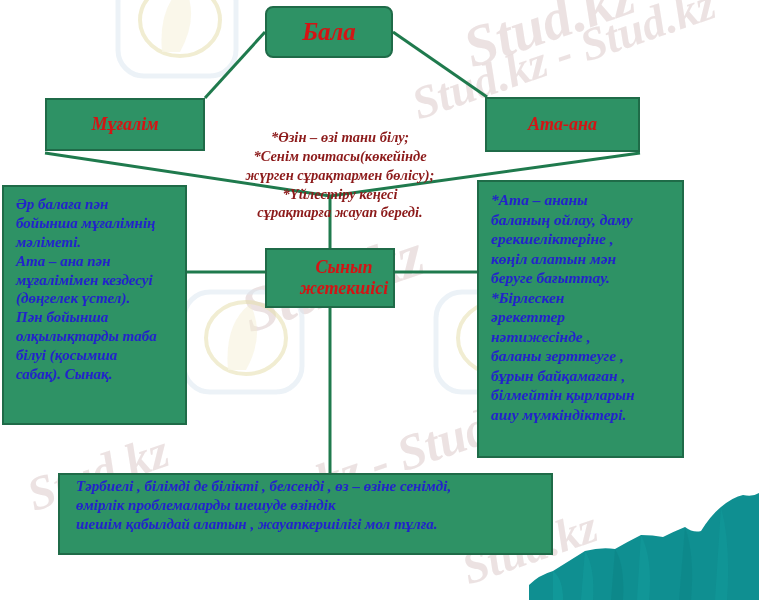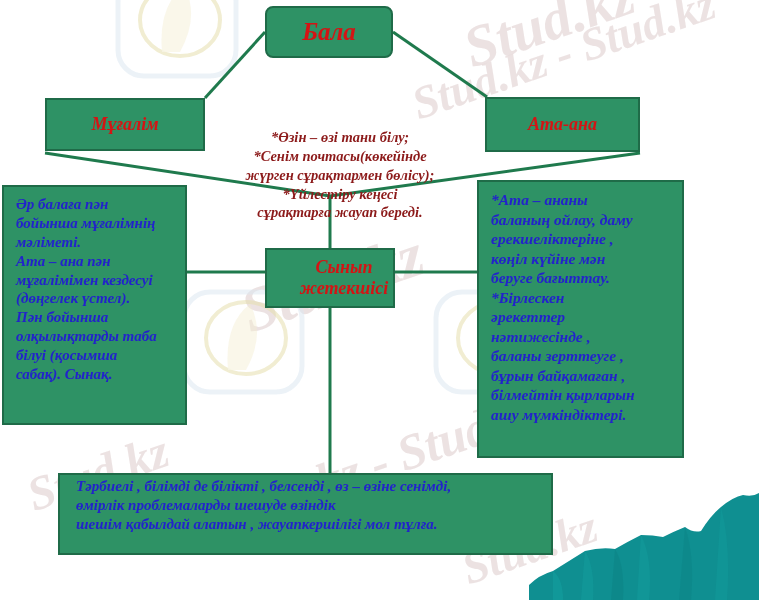--- a/index.html
+++ b/index.html
@@ -189,21 +189,21 @@
 Пән бойынша
 олқылықтарды таба
 білуі (қосымша
 сабақ). Сынақ.</span>
   </div>
 
   <div class="panel" id="panel-right">
     <span class="txt">*Ата – ананы
 баланың ойлау, даму
 ерекшеліктеріне ,
-көңіл күйіне мән
+көңіл алатын мән
 беруге бағыттау.
 *Бірлескен
 әрекеттер
 нәтижесінде ,
 баланы зерттеуге ,
 бұрын байқамаған ,
 білмейтін қырларын
 ашу мүмкіндіктері.</span>
   </div>
 

